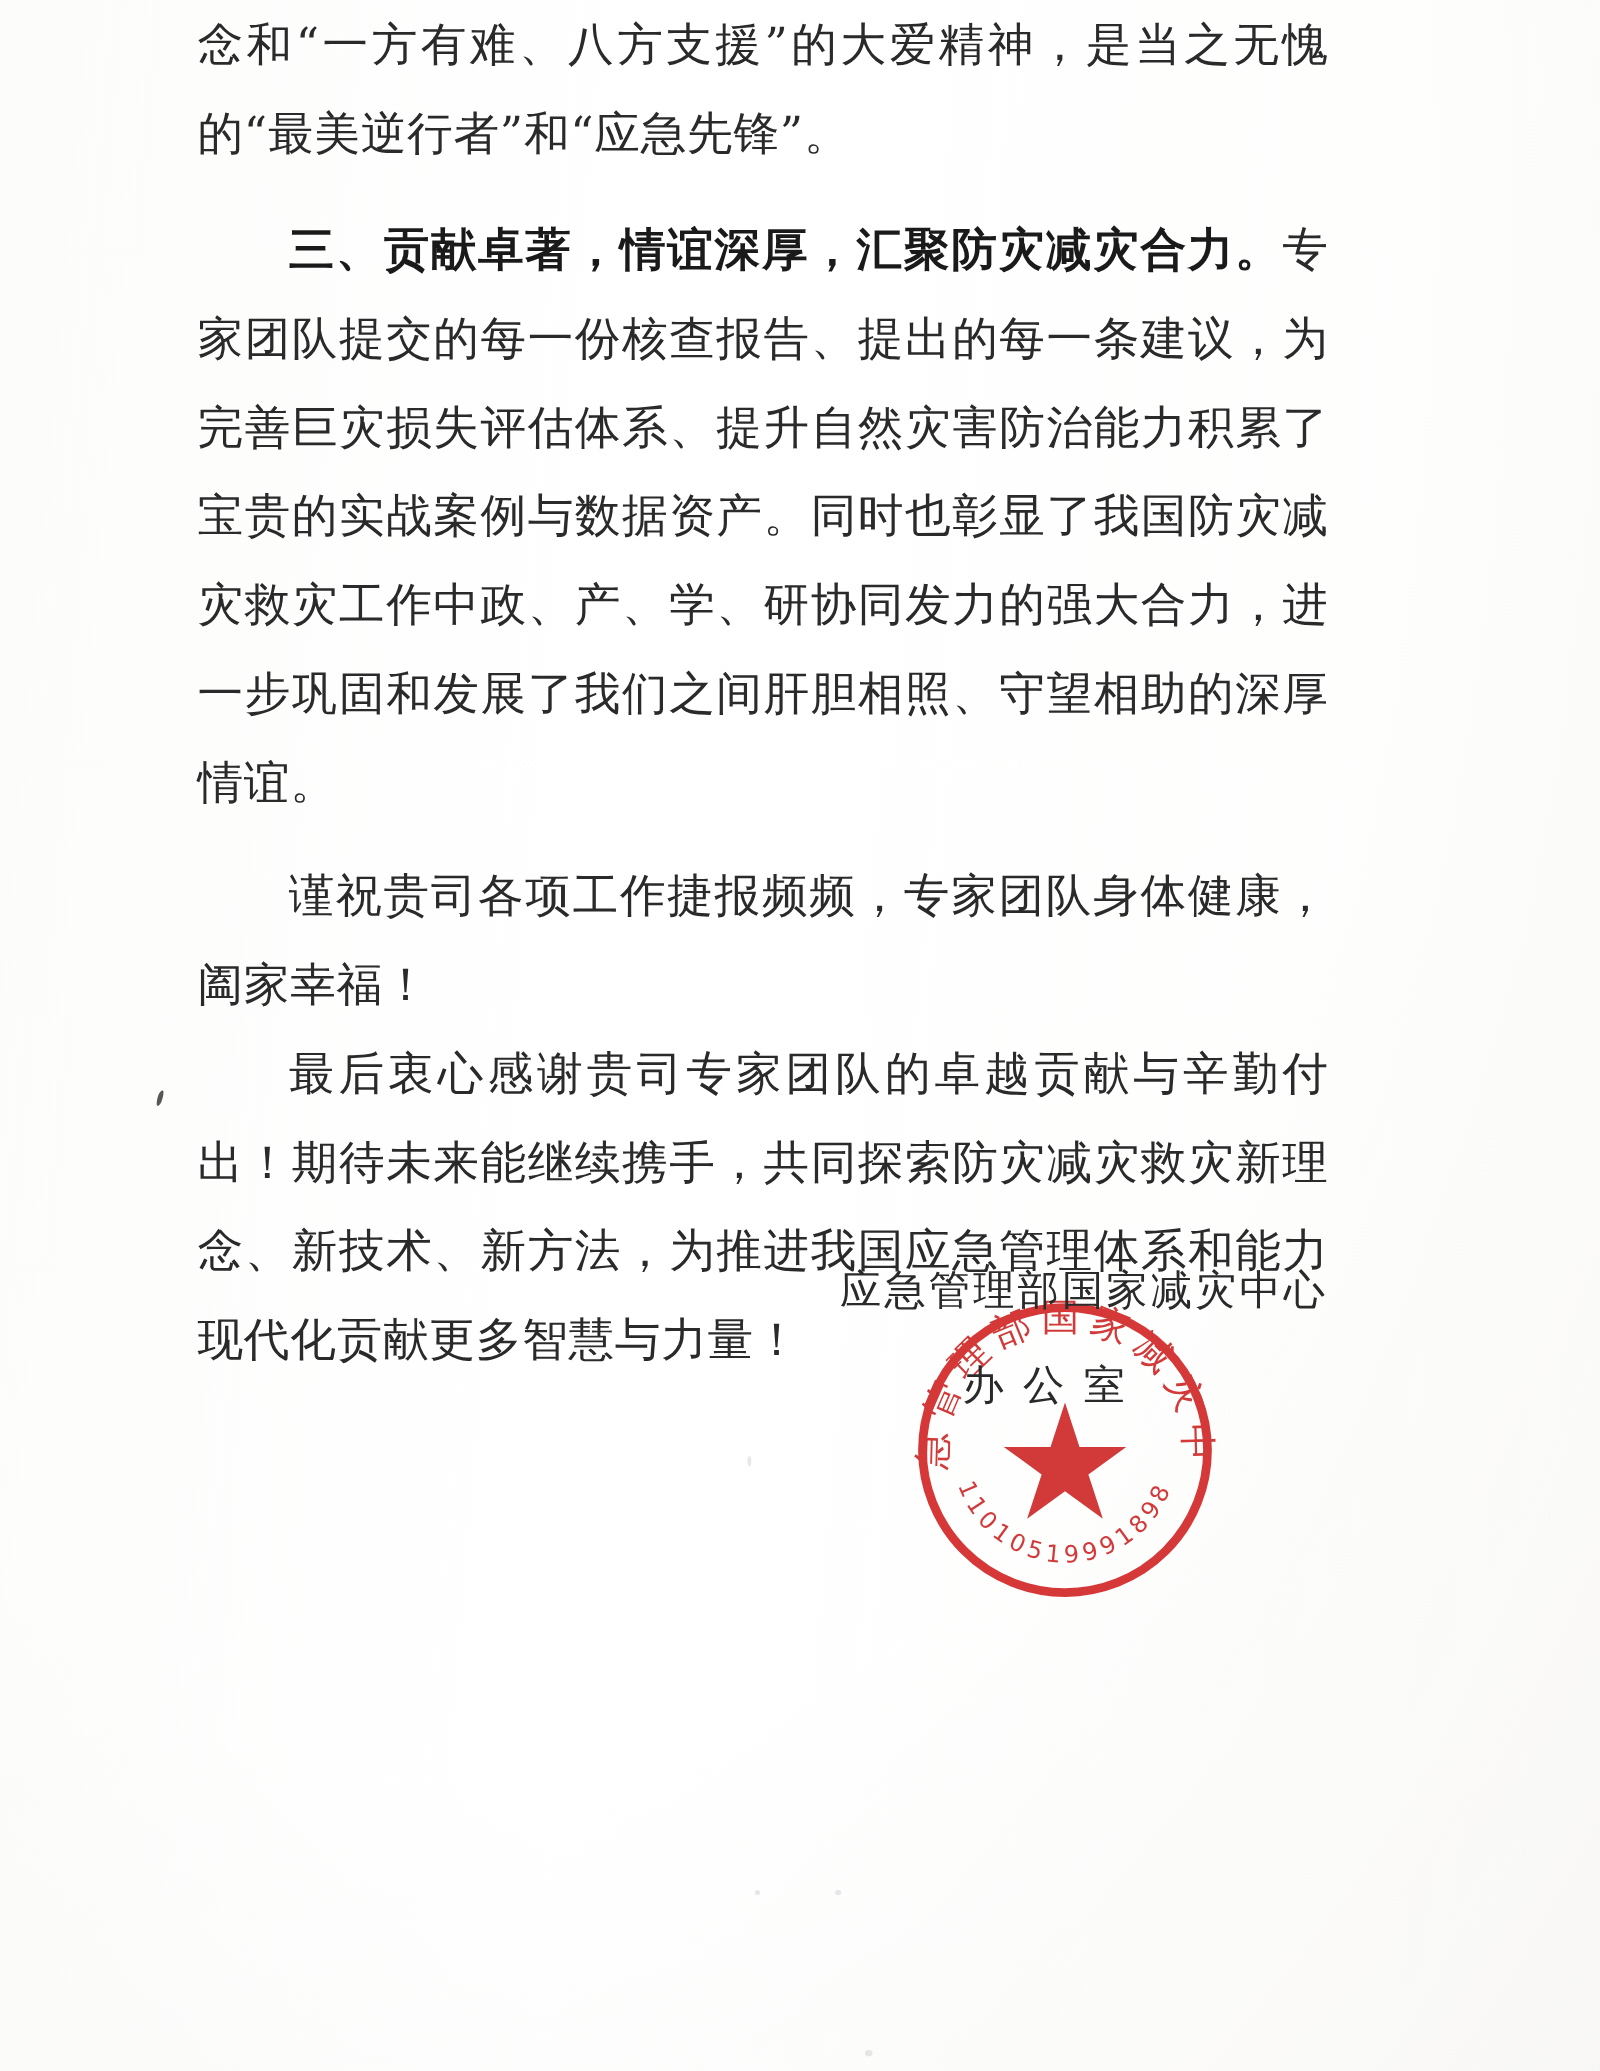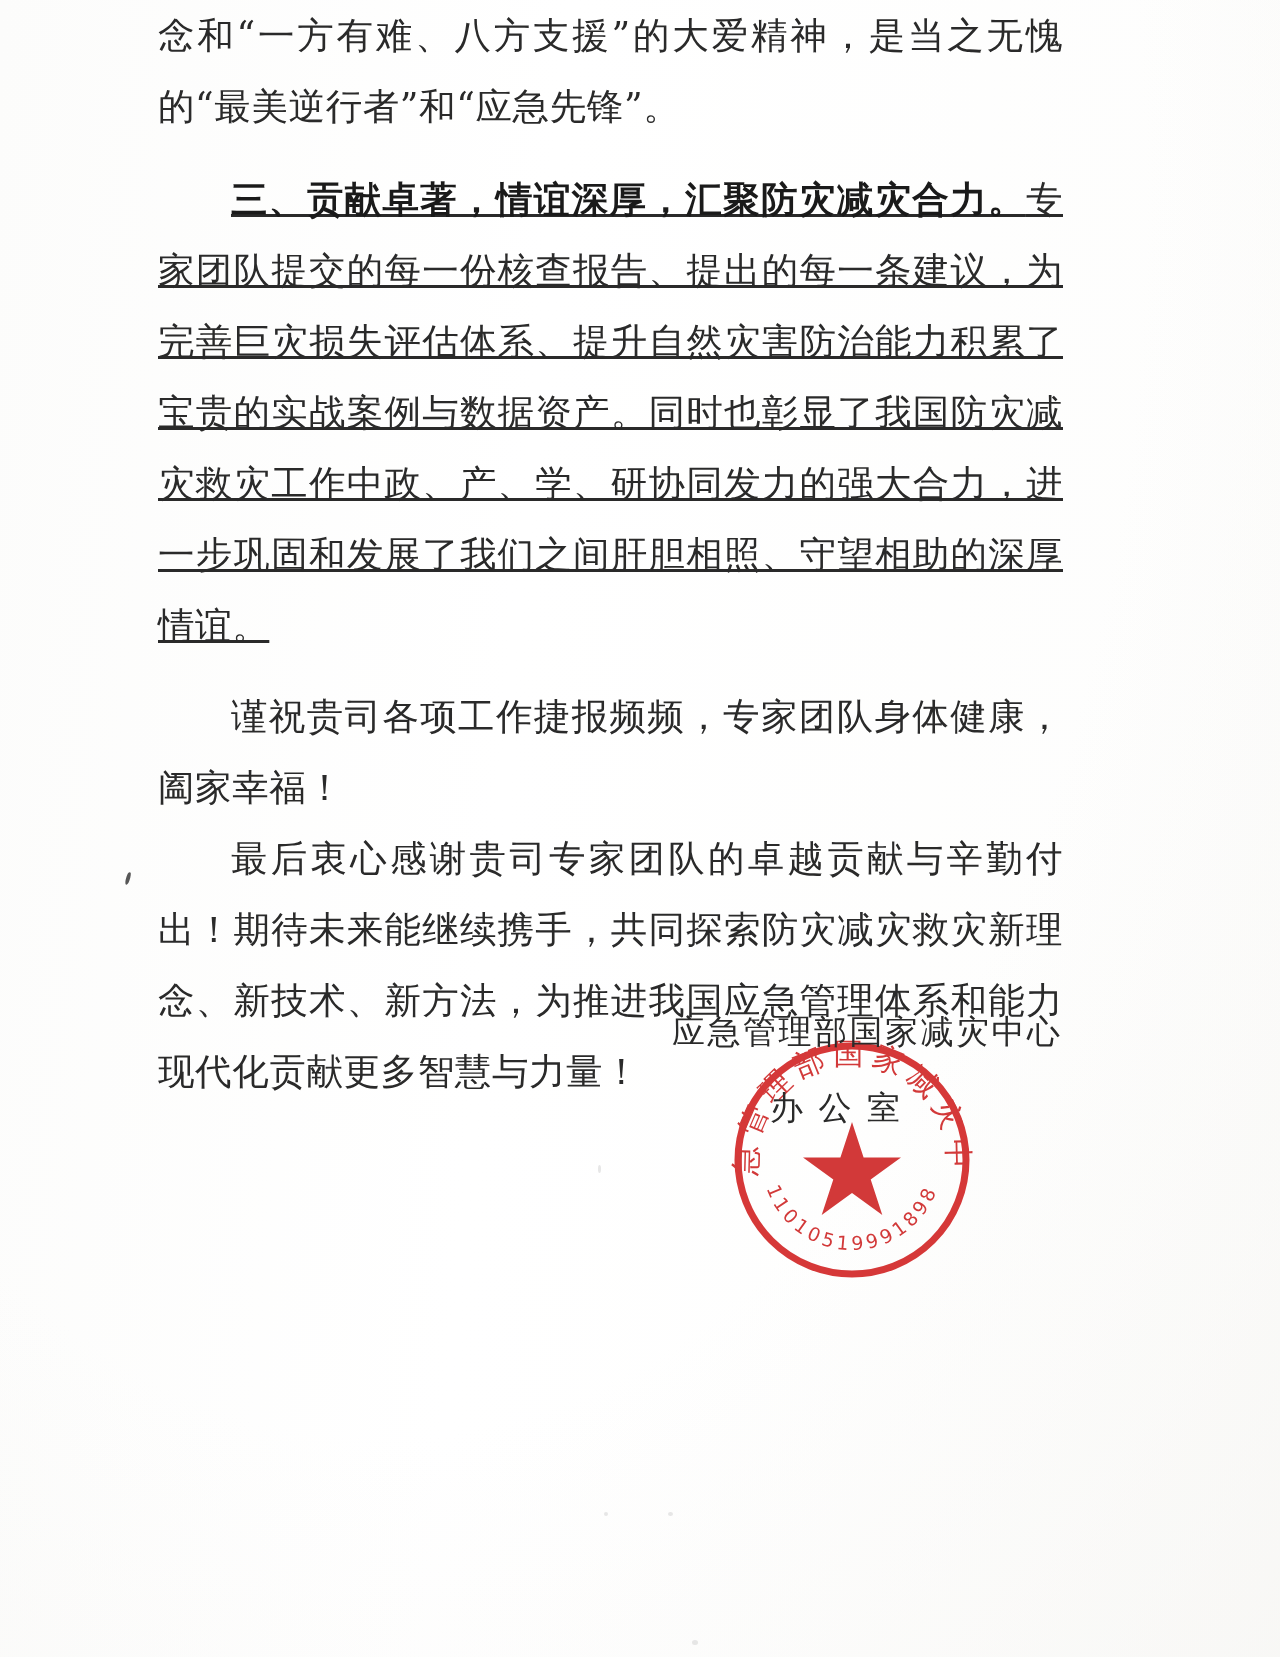--- a/index.html
+++ b/index.html
@@ -49,21 +49,21 @@
   .para.indent { text-indent: 2em; }
 
   .lead-bold {
     font-weight: bold;
     color: #1a1a1a;
     letter-spacing: 0.4px;
   }
 
   
   #p-continued { margin-bottom: 22px; }
-  #p-section-three { margin-bottom: 20px; text-decoration: underline; }
+  #p-section-three { margin-bottom: 20px; }
   #p-thanks { margin-bottom: 18px; }
   #p-wishes { margin-bottom: 0; }
 
   
   #stray-mark {
     position: absolute;
     left: 126px;
     top: 872px;
     width: 4px;
     height: 13px;

